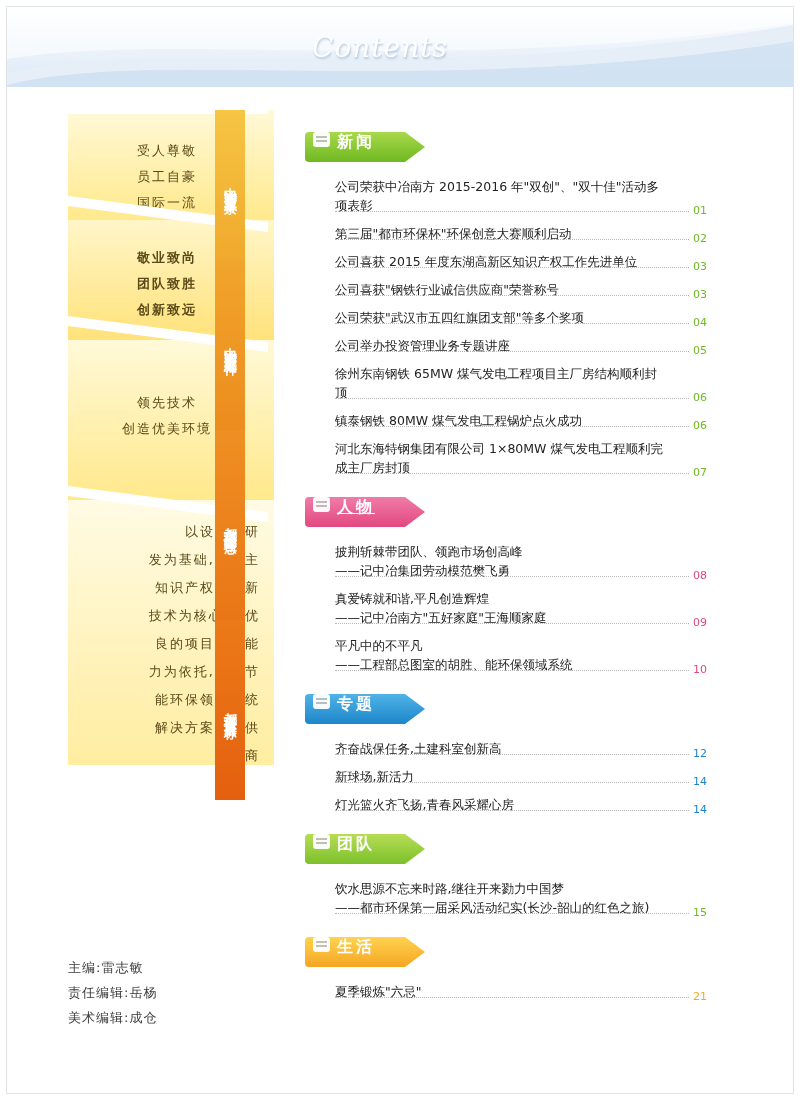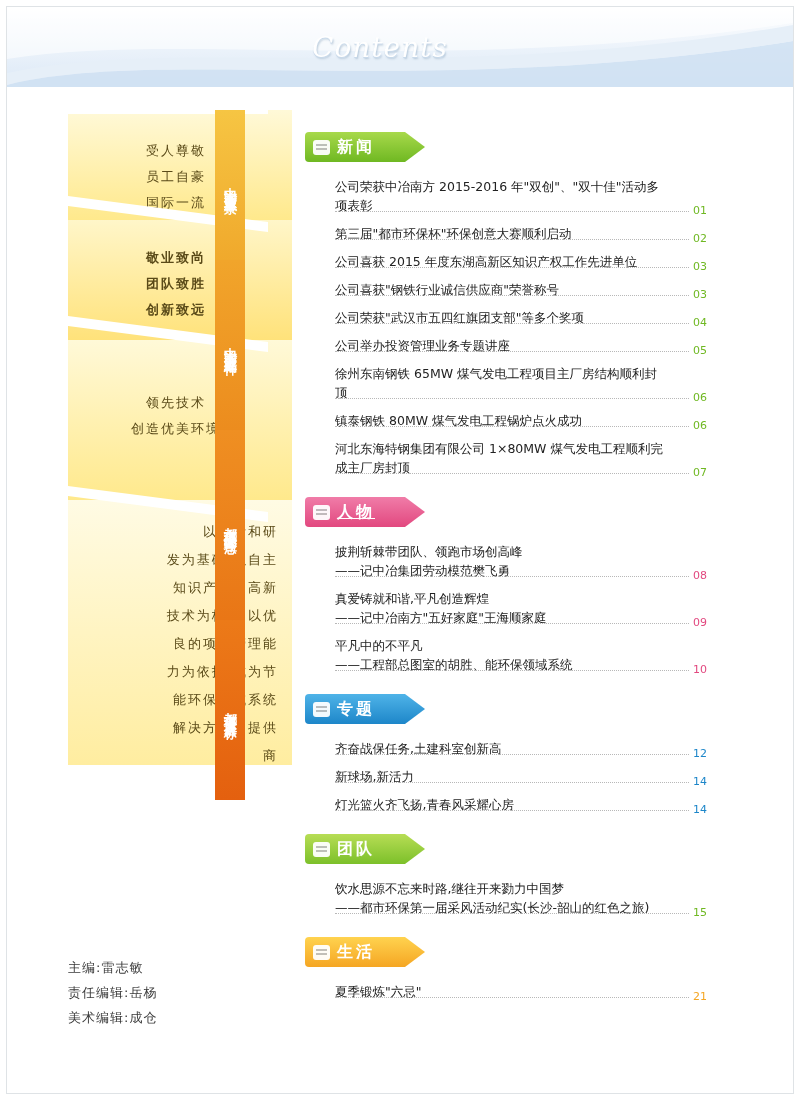--- a/index.html
+++ b/index.html
@@ -62,21 +62,21 @@
     text-shadow:0 1px 0 #c8d9ea, 1px 2px 2px rgba(120,150,180,.45);
     letter-spacing:1px;
   }
 
   
   .left-col{
     position:absolute;left:68px;top:110px;width:200px;
   }
   .lblock{
     position:relative;
-    width:224px;
+    width:206px;
     color:#5a4a18;
     font-size:13px;
     line-height:26px;
     text-align:center;
     letter-spacing:2px;
   }
   .lb1{height:110px;background:linear-gradient(to bottom,#fff9d8,#ffe98c);}
   .lb2{height:120px;background:linear-gradient(to bottom,#fff6c9,#ffe27a);font-weight:bold;}
   .lb3{height:160px;background:linear-gradient(to bottom,#fff9d8,#ffe98c);}
   .lb4{height:265px;background:linear-gradient(to bottom,#fffbe4,#ffeda0);}
@@ -110,21 +110,21 @@
     font-size:13px;color:#3a3a3a;line-height:25px;letter-spacing:1px;
   }
 
   
   .right-col{
     position:absolute;left:305px;top:132px;width:410px;
   }
   .sec{margin-bottom:4px;}
   .sec-head{
     position:relative;height:30px;width:120px;
-    display:flex;align-items:center;
+    display:flex;
     border-radius:4px 0 0 4px;
     color:#fff;font-size:16px;font-weight:bold;letter-spacing:3px;
     padding-left:8px;
     box-sizing:border-box;
     clip-path:polygon(0 0, 100px 0, 120px 50%, 100px 100%, 0 100%);
   }
   .sec-head .shicon{
     width:17px;height:15px;border-radius:3px;background:#ffffff;
     margin-right:7px;flex:0 0 auto;position:relative;opacity:.95;
   }

